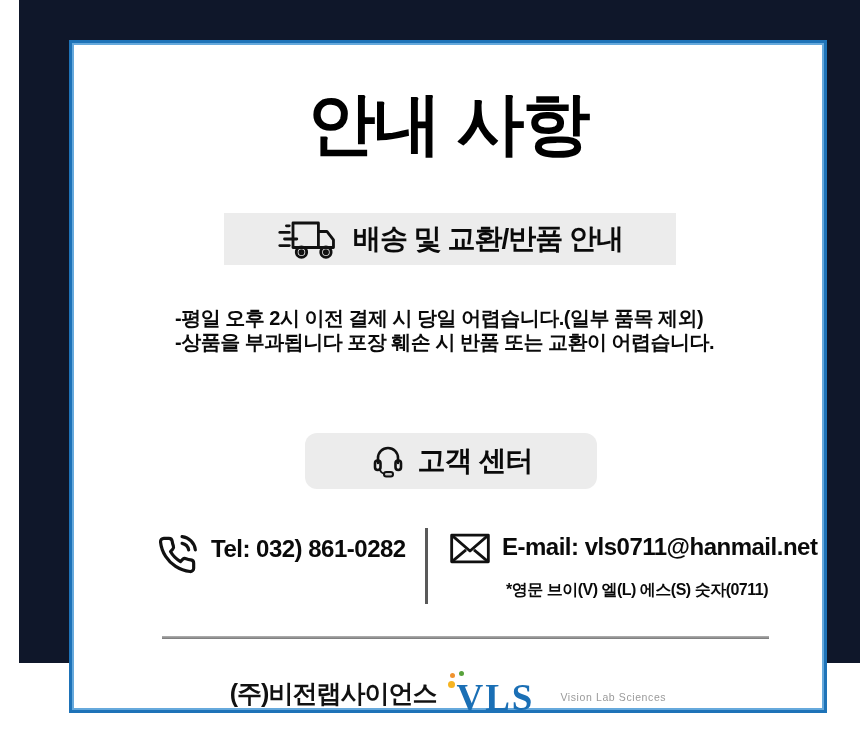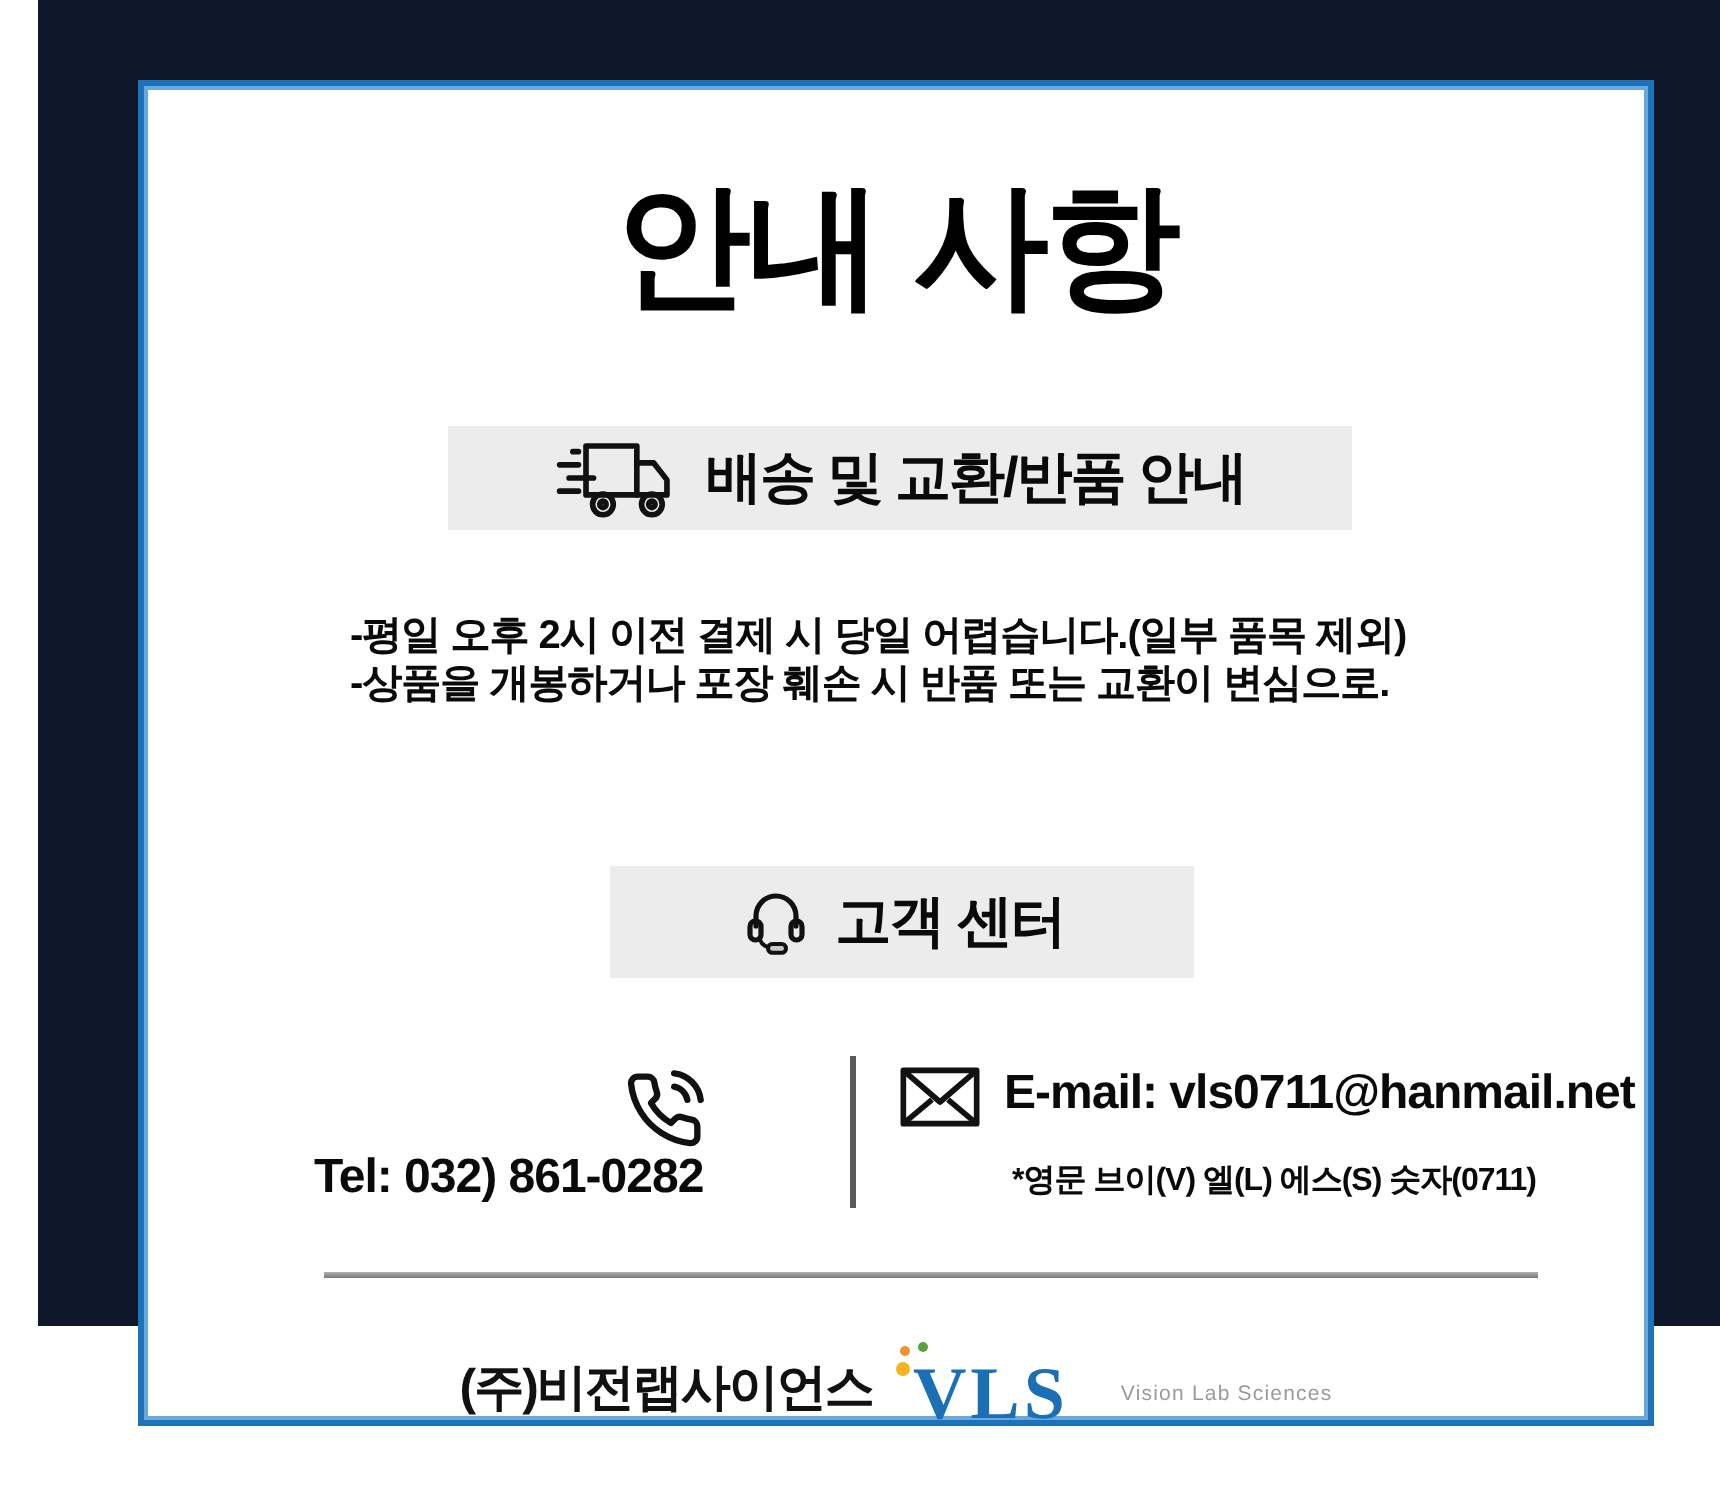--- a/index.html
+++ b/index.html
@@ -18,27 +18,27 @@
   .canvas{position:relative;width:860px;height:663px;background:#0f172a;margin-left:19px;}
   .frame{position:absolute;left:50px;top:40px;width:758px;height:673px;background:#fff;
     border:3px solid var(--frame-blue);box-shadow:inset 0 0 0 2px var(--frame-blue-light);}
 
   .title{position:absolute;left:0;right:0;top:42px;text-align:center;
     font-size:68px;line-height:76px;font-weight:900;letter-spacing:-2px;color:#000;}
 
   .banner{position:absolute;background:var(--banner-gray);display:flex;align-items:center;
     justify-content:center;gap:12px;}
   .banner-shipping{left:152px;top:170px;width:452px;height:52px;}
-  .banner-cs{left:233px;top:390px;width:292px;height:56px;}
+  .banner-cs{left:233px;top:390px;width:292px;height:56px;border-radius:12px;}
   .banner-label{font-size:28px;font-weight:800;letter-spacing:-1px;color:#0a0a0a;white-space:nowrap;}
 
   .notice-lines{position:absolute;left:103px;top:263px;font-size:20px;font-weight:700;
     line-height:24px;letter-spacing:-0.5px;color:#0a0a0a;white-space:nowrap;}
 
-  .contact-tel{position:absolute;left:85px;top:492px;display:flex;align-items:flex-end;flex-direction:column;}
+  .contact-tel{position:absolute;left:85px;top:492px;display:flex;align-items:flex-start;gap:14px;}
   .contact-tel-label{font-size:24px;font-weight:700;letter-spacing:-0.5px;white-space:nowrap;}
   .v-divider{position:absolute;left:353px;top:485px;width:3px;height:76px;background:#5a5a5a;}
   .contact-email{position:absolute;left:378px;top:490px;width:318px;display:flex;
     flex-direction:column;}
   .email-row{display:flex;align-items:flex-start;gap:12px;}
   .contact-email-label{font-size:24px;font-weight:700;letter-spacing:-0.5px;white-space:nowrap;}
   .email-note{margin-top:16px;text-align:right;font-size:16px;font-weight:700;
     letter-spacing:-0.5px;color:#0a0a0a;white-space:nowrap;}
 
   .footer-line{position:absolute;left:90px;top:593px;width:607px;height:3px;
@@ -77,21 +77,21 @@
         <circle cx="26" cy="37" r="5.5"></circle>
         <circle cx="26" cy="37" r="1.7"></circle>
         <circle cx="52" cy="37" r="5.5"></circle>
         <circle cx="52" cy="37" r="1.7"></circle>
       </svg>
       <span class="banner-label">배송 및 교환/반품 안내</span>
     </div>
 
     <div class="notice-lines">
       <p>-평일 오후 2시 이전 결제 시 당일 어렵습니다.(일부 품목 제외)</p>
-      <p>-상품을 개봉하거나 포장 훼손 시 반품 또는 교환이 변심으로.</p>
+      <p>-상품을 부과됩니다 포장 훼손 시 반품 또는 교환이 어렵습니다.</p>
     </div>
 
     <div class="banner banner-cs">
       <svg class="icon" width="36" height="34" viewBox="0 0 34 34" fill="none" stroke="#111" stroke-width="2.6" stroke-linecap="round" stroke-linejoin="round">
         <path d="M7 19v-5a10 10 0 0 1 20 0v5"></path>
         <rect x="4" y="16.5" width="5.5" height="9.5" rx="2.7"></rect>
         <rect x="24.5" y="16.5" width="5.5" height="9.5" rx="2.7"></rect>
         <path d="M9 26c1 2.5 3.5 3.8 6 3.8" stroke-width="2"></path>
         <rect x="13" y="28" width="9" height="4.4" rx="2.2" fill="#c9c9c9" stroke-width="2"></rect>
       </svg>

